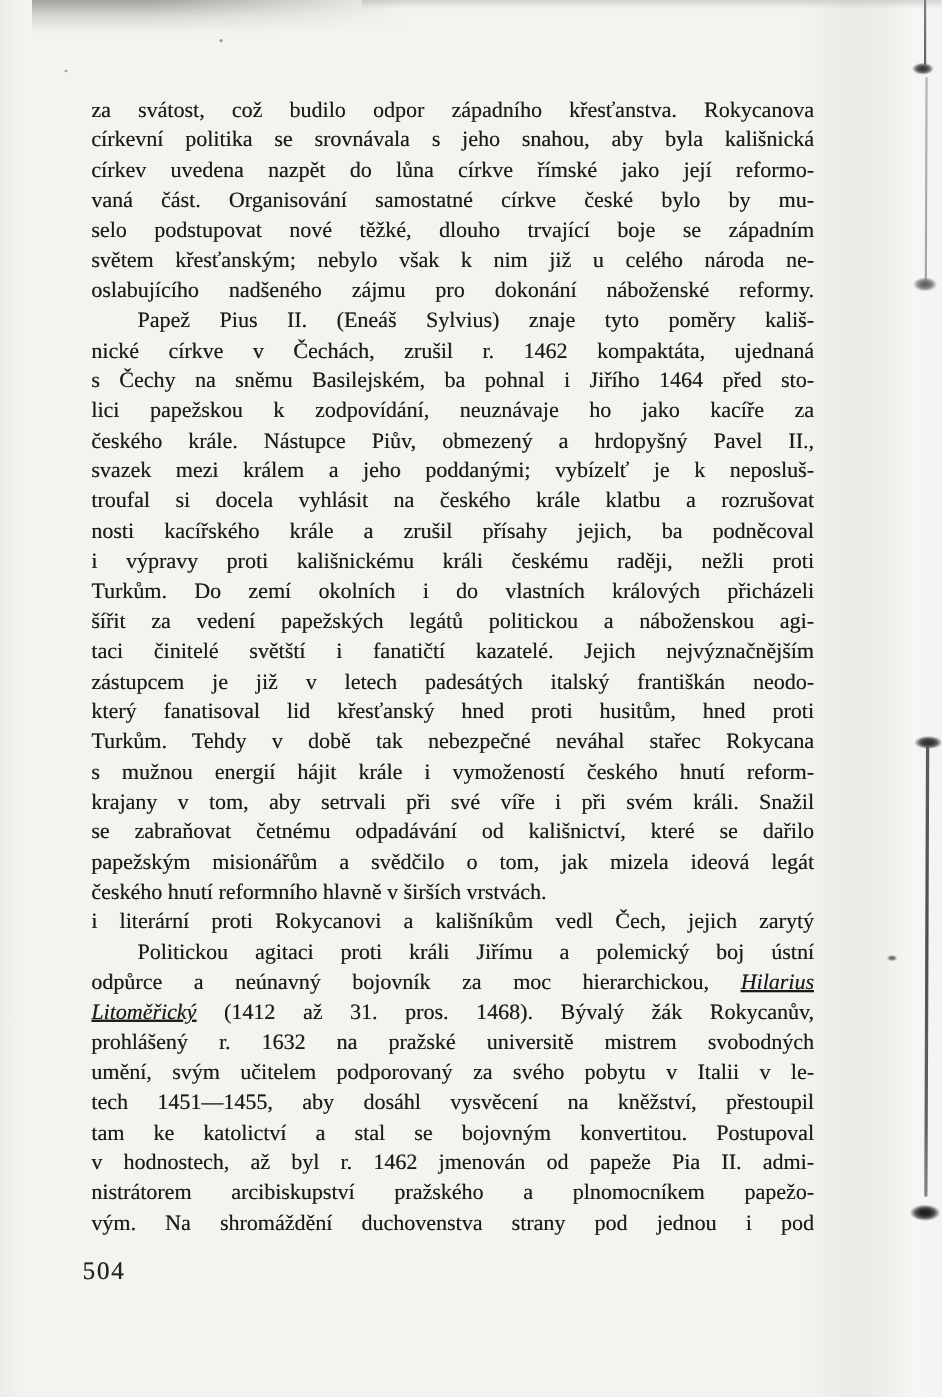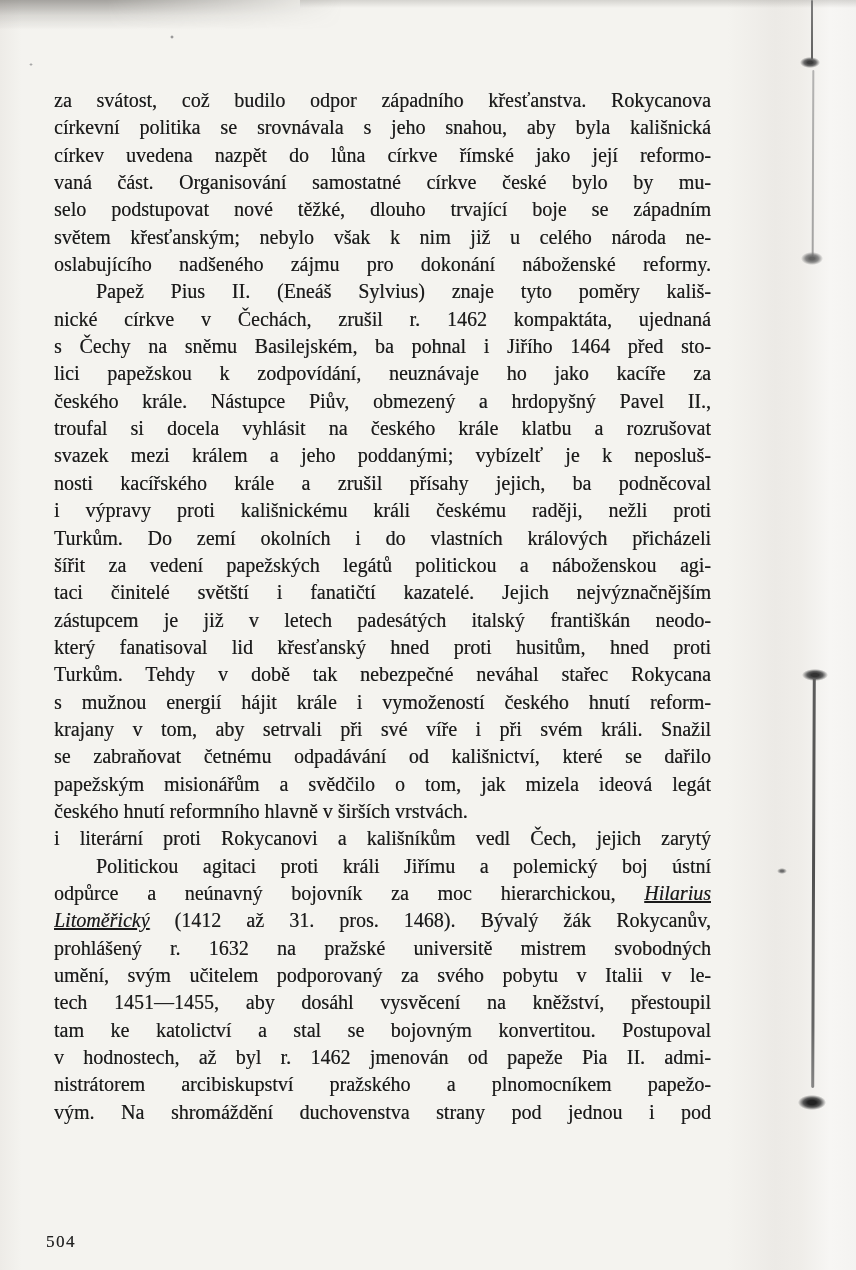--- a/index.html
+++ b/index.html
@@ -5,21 +5,21 @@
   html, body { margin: 0; padding: 0; }
   body {
     width: 856px; height: 1270px;
     position: relative;
     overflow: hidden;
     font-family: "Liberation Serif", "DejaVu Serif", serif;
     background:
       linear-gradient(90deg, #edebe7 0%, #f4f3ef 2.5%, #f4f3ef 85%, #eceae6 90.5%, #efede9 93.5%, #f7f6f4 97%, #f4f3f1 100%),
       #f3f2ee;
   }
-  .page { position: absolute; inset: 0; }
+  .page { position: absolute; inset: 0; margin-left: 29px; }
 
   
   .corner-shadow {
     position: absolute; left: 0; top: 0; width: 360px; height: 34px;
     background: linear-gradient(to bottom, rgba(100,97,93,0.55), rgba(100,97,93,0.18) 45%, rgba(100,97,93,0) 88%);
     -webkit-mask-image: linear-gradient(to right, #000 30%, transparent 95%);
     mask-image: linear-gradient(to right, #000 30%, transparent 95%);
   }
   .top-edge {
     position: absolute; left: 300px; top: 0; width: 556px; height: 8px;
@@ -39,22 +39,22 @@
     text-align: justify;
     text-align-last: justify;
     text-shadow: 0.3px 0 0 rgba(20,20,20,0.55);
     white-space: normal;
   }
   .line.indent { text-indent: 42px; }
   .line.no-justify { text-align-last: left; }
   .it { font-style: italic; text-decoration: underline; }
 
   .page-number {
-    position: absolute; left: 46px; top: 1228px;
-    font-size: 17px; line-height: 28px;
+    position: absolute; left: 46px; top: 1142px;
+    font-size: 23px; line-height: 28px;
     color: #222;
     letter-spacing: 1.5px;
     text-shadow: 0.3px 0 0 rgba(20,20,20,0.5);
   }
 
   
   .thread { position: absolute; pointer-events: none; }
   .thread-a {
     left: 811px; top: 0; width: 2px; height: 60px;
     background: linear-gradient(to bottom, #6a6a6a, #474747);
@@ -118,22 +118,22 @@
         <div class="line">selo podstupovat nové těžké, dlouho trvající boje se západním</div>
         <div class="line">světem křesťanským; nebylo však k nim již u celého národa ne-</div>
         <div class="line">oslabujícího nadšeného zájmu pro dokonání náboženské reformy.</div>
       </div>
       <div class="paragraph">
         <div class="line indent">Papež Pius II. (Eneáš Sylvius) znaje tyto poměry kališ-</div>
         <div class="line">nické církve v Čechách, zrušil r. 1462 kompaktáta, ujednaná</div>
         <div class="line">s Čechy na sněmu Basilejském, ba pohnal i Jiřího 1464 před sto-</div>
         <div class="line">lici papežskou k zodpovídání, neuznávaje ho jako kacíře za</div>
         <div class="line">českého krále. Nástupce Piův, obmezený a hrdopyšný Pavel II.,</div>
+        <div class="line">svazek mezi králem a jeho poddanými; vybízelť je k neposluš-</div>
         <div class="line">troufal si docela vyhlásit na českého krále klatbu a rozrušovat</div>
-        <div class="line">svazek mezi králem a jeho poddanými; vybízelť je k neposluš-</div>
         <div class="line">nosti kacířského krále a zrušil přísahy jejich, ba podněcoval</div>
         <div class="line">i výpravy proti kališnickému králi českému raději, nežli proti</div>
         <div class="line">Turkům. Do zemí okolních i do vlastních králových přicházeli</div>
         <div class="line">šířit za vedení papežských legátů politickou a náboženskou agi-</div>
         <div class="line">taci činitelé světští i fanatičtí kazatelé. Jejich nejvýznačnějším</div>
         <div class="line">zástupcem je již v letech padesátých italský františkán neodo-</div>
         <div class="line">který fanatisoval lid křesťanský hned proti husitům, hned proti</div>
         <div class="line">Turkům. Tehdy v době tak nebezpečné neváhal stařec Rokycana</div>
         <div class="line">s mužnou energií hájit krále i vymožeností českého hnutí reform-</div>
         <div class="line">krajany v tom, aby setrvali při své víře i při svém králi. Snažil</div>

